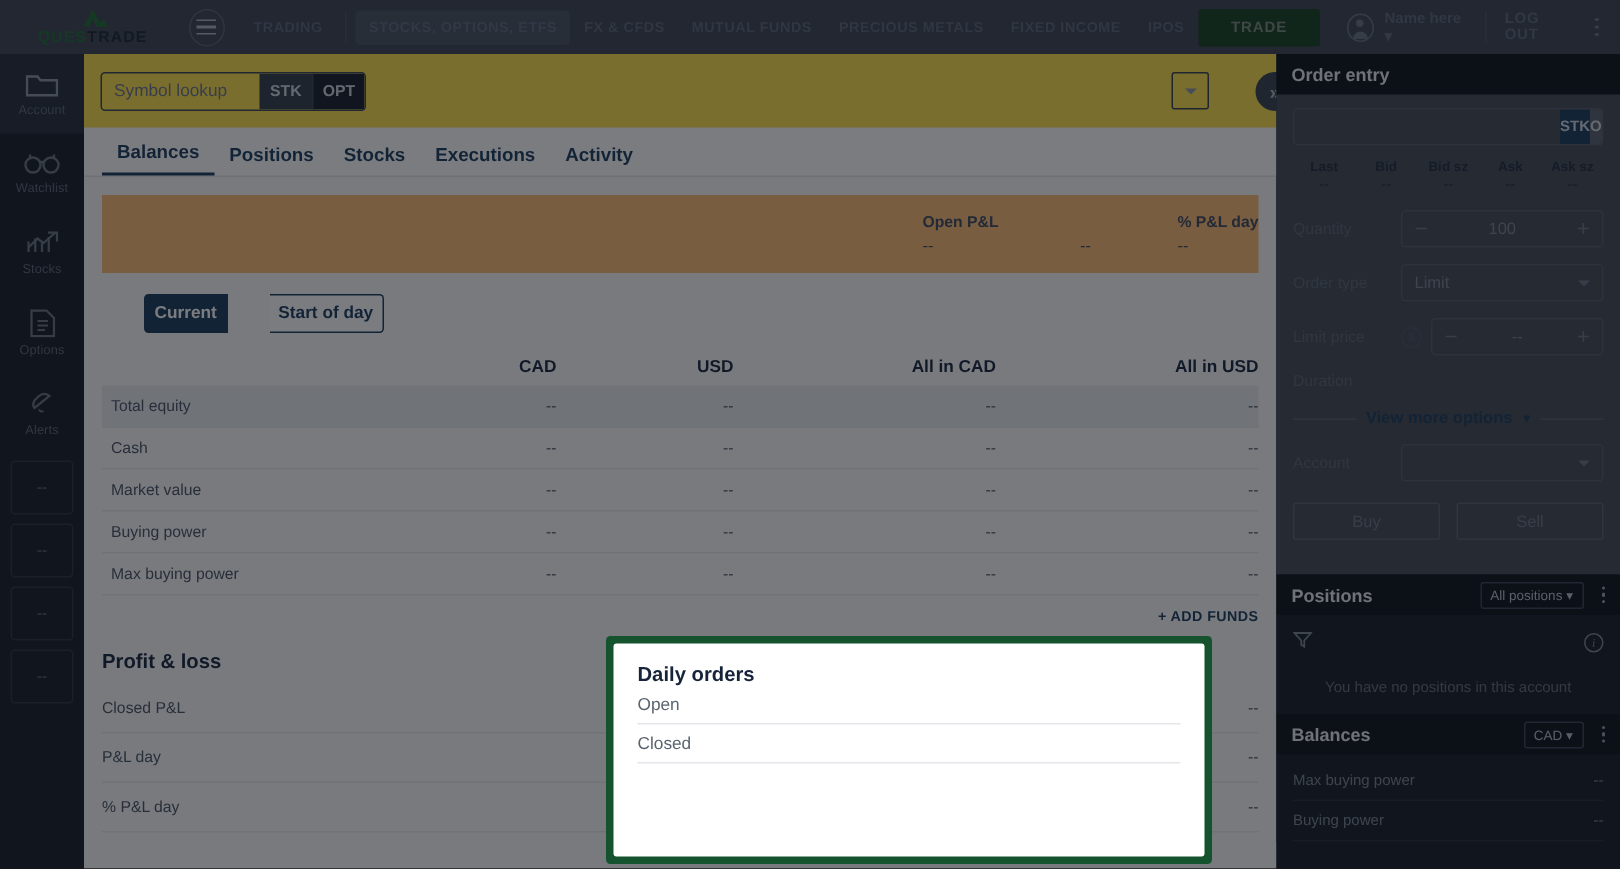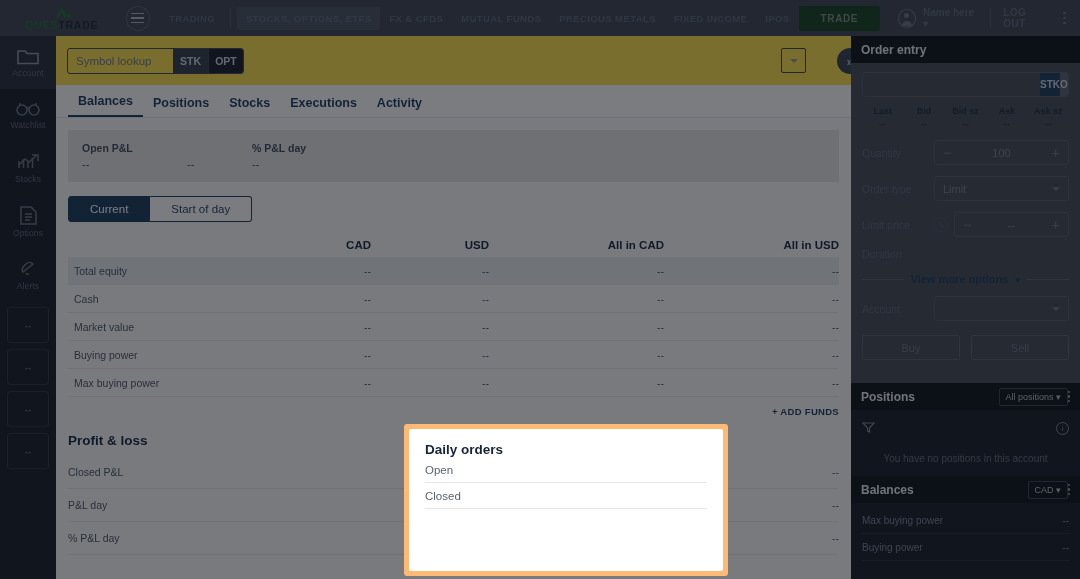--- a/index.html
+++ b/index.html
@@ -114,28 +114,28 @@
   .expand-btn {
     position:absolute; right:-12px; top:12px; width:26px;height:26px;border-radius:50%;
     background:#39414f; display:flex;align-items:center;justify-content:center;
     color:#aeb5c0; font-size:13px; font-weight:700;
   }
 
   .tabs { height:33px; display:flex; align-items:flex-end; padding-left:12px; background:#fff; border-bottom:1px solid #e2e5e9; }
   .tab { font-size:12.5px; color:#1b3a5c; font-weight:600; padding:0 10px 7px 10px; }
   .tab.active { border-bottom:2.5px solid #1b3a5c; }
 
-  .pl-strip { margin:12px 12px 0 12px; height:52px; background:#e5e5e5; display:flex; align-items:center; }
+  .pl-strip { margin:12px 12px 0 12px; height:52px; background:#fdba74; display:flex; align-items:center;justify-content:flex-end; }
   .pl-blk { padding-left:14px; }
   .pl-blk.b1 { width:170px; }
   .pl-lbl { font-size:10.5px; color:#3e4a5c; font-weight:600; }
   .pl-val { font-size:11px; color:#3e4a5c; margin-top:4px; }
 
   .toggle-row { margin:14px 0 0 12px; display:flex; }
-  .tgl { font-size:11.5px; padding:6px 21px; border:1px solid #1b3a5c; font-weight:400; }
+  .tgl { font-size:11.5px; padding:6px 6px; border:1px solid #1b3a5c; font-weight:700;margin-left:28px; }
   .tgl.on { background:#1b3a5c; color:#fff; border-radius:3px 0 0 3px; }
   .tgl.off { background:#fff; color:#1b3a5c; border-radius:0 3px 3px 0; border-left:none; }
 
   .bal-table { margin:10px 12px 0 12px; }
   .bt-head { display:flex; height:25px; align-items:center; }
   .bt-row { display:flex; height:28px; align-items:center; border-bottom:1px solid #e7e9ec; }
   .bt-row.hl { background:#e8eaee; }
   .bt-c0 { flex:1; font-size:10.5px; color:#4a5464; padding-left:6px; }
   .bt-h0 { flex:1; }
   .bt-c { width:118px; text-align:right; font-size:10.5px; color:#4a5464; }
@@ -152,21 +152,21 @@
 
   
   .right {
     position:absolute; top:36px; left:851px; width:229px; height:543px;
     background:#161c27;
   }
   .rp-head {
     height:27px; background:#0d1117; display:flex; align-items:center; padding:0 10px;
   }
   .rp-title { font-size:12px; font-weight:700; color:#e6e9ee; }
-  .rp-head .right-grp { margin-left:auto; display:flex; align-items:center; gap:0; }
+  .rp-head .right-grp { margin-left:auto; display:flex; align-items:center; gap:12px; }
   .pill {
     border:1px solid #3b4452; border-radius:2px; font-size:9px; color:#b9c0ca;
     padding:3px 6px; display:flex; align-items:center; gap:4px;
   }
   .kebab-w { display:flex; flex-direction:column; gap:2.2px; }
   .kebab-w i { width:2.4px;height:2.4px;border-radius:50%;background:#9aa2ae;display:block; }
 
   .oe-body { padding:9px 11px 0 11px; background:#434a55; height:320px; }
   .oe-symrow { display:flex; height:25px; border:1px solid #545c69; border-radius:3px; overflow:hidden; }
   .oe-syminp { flex:1; background:transparent; border:none; outline:none; }
@@ -220,22 +220,22 @@
   .bal-row { height:27px; display:flex; align-items:center; border-bottom:1px solid #242b38; }
   .bal-lbl { flex:1; font-size:10px; color:#7b8492; }
   .bal-val { font-size:10px; color:#7b8492; }
 
   
   .overlay {
     position:absolute; top:0; left:0; width:1080px; height:579px;
     background:rgba(12,16,24,0.55); z-index:50;
   }
   .modal {
-    position:absolute; left:404px; top:424px; width:324px; height:152px;
-    background:#fdba74; border-radius:3px; padding:5px; z-index:60;
+    position:absolute; left:404px; top:424px; width:404px; height:152px;
+    background:#14532d; border-radius:3px; padding:5px; z-index:60;
   }
   .modal-inner { width:100%; height:100%; background:#fff; border-radius:2px; padding:13px 16px 0 16px; }
   .modal-title { font-size:13.5px; font-weight:700; color:#16243a; }
   .modal-item {
     font-size:11.5px; color:#5a6470; padding:7px 0 6px 0; border-bottom:1px solid #e4e6e9;
   }
 </style>
 </head>
 <body>
 

